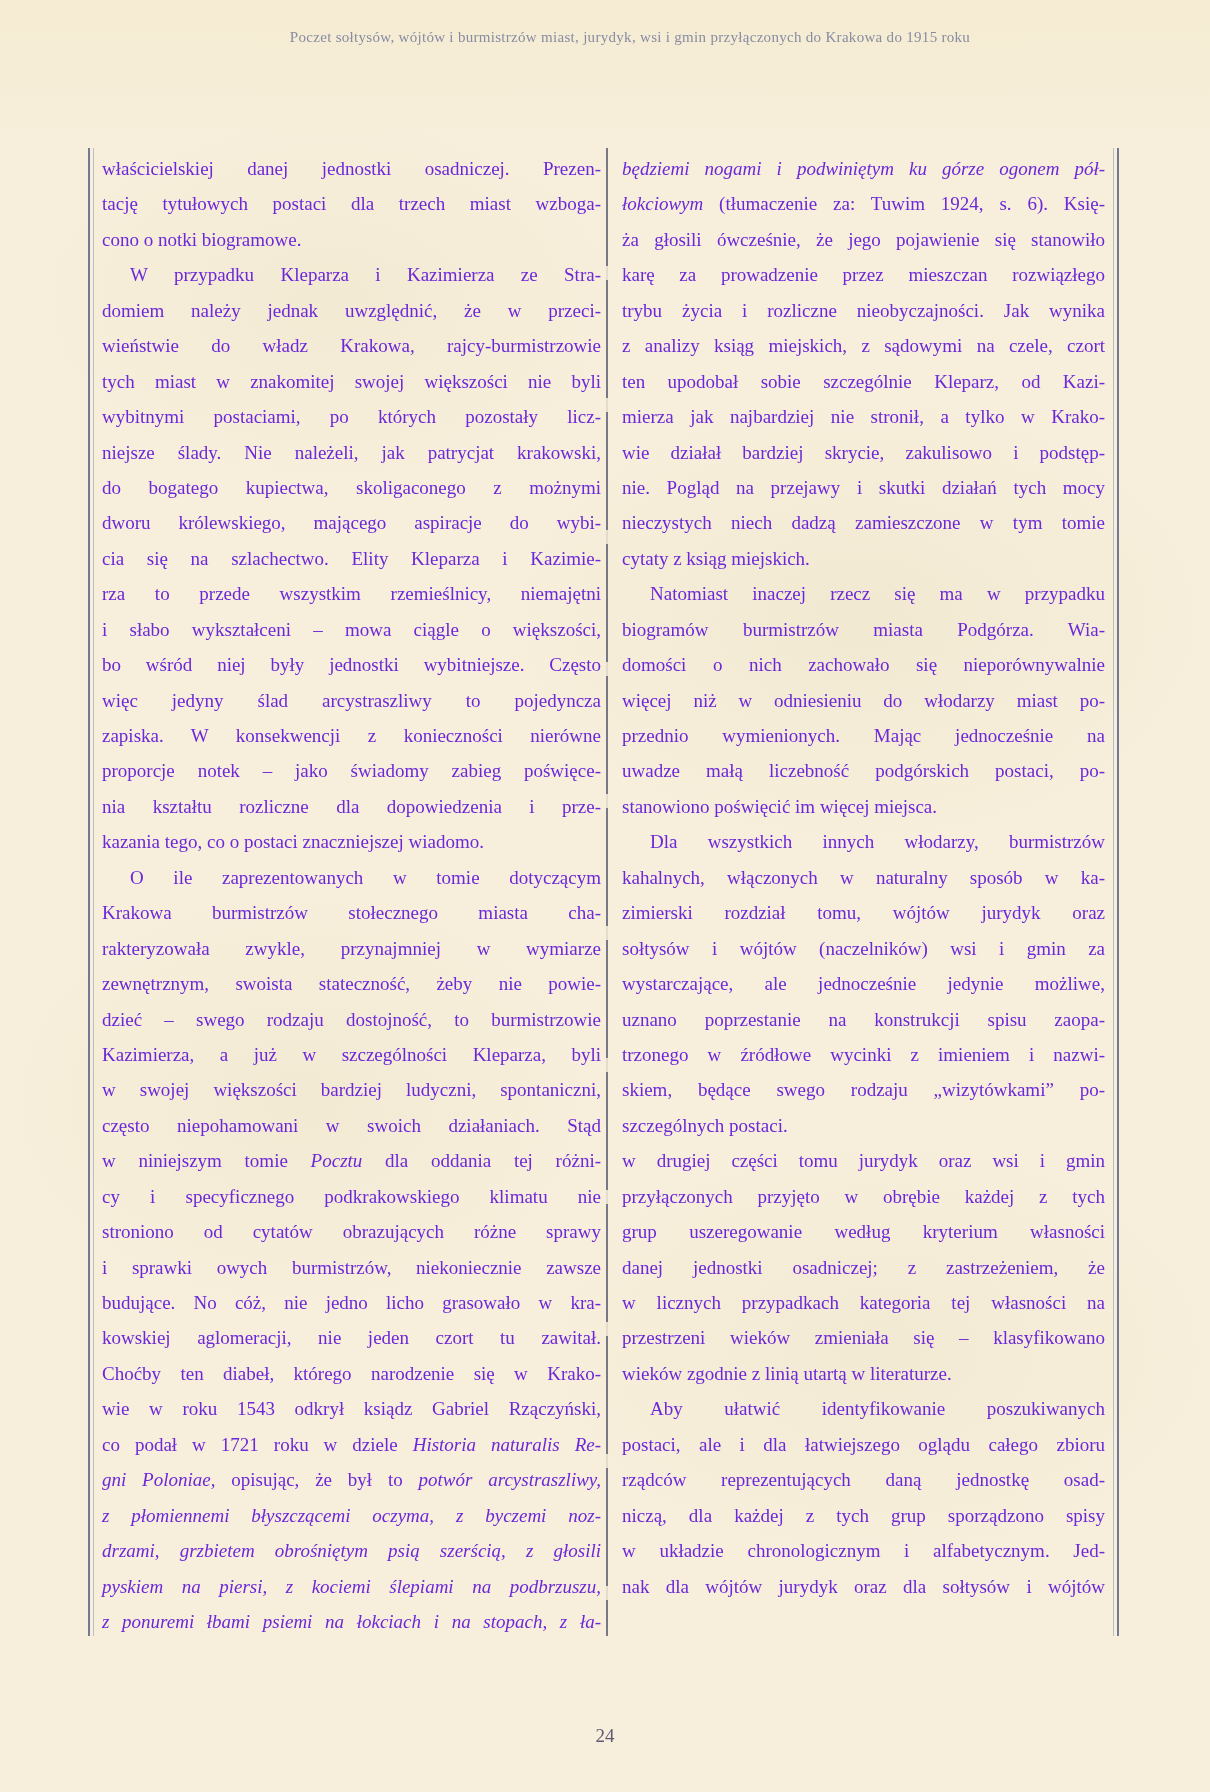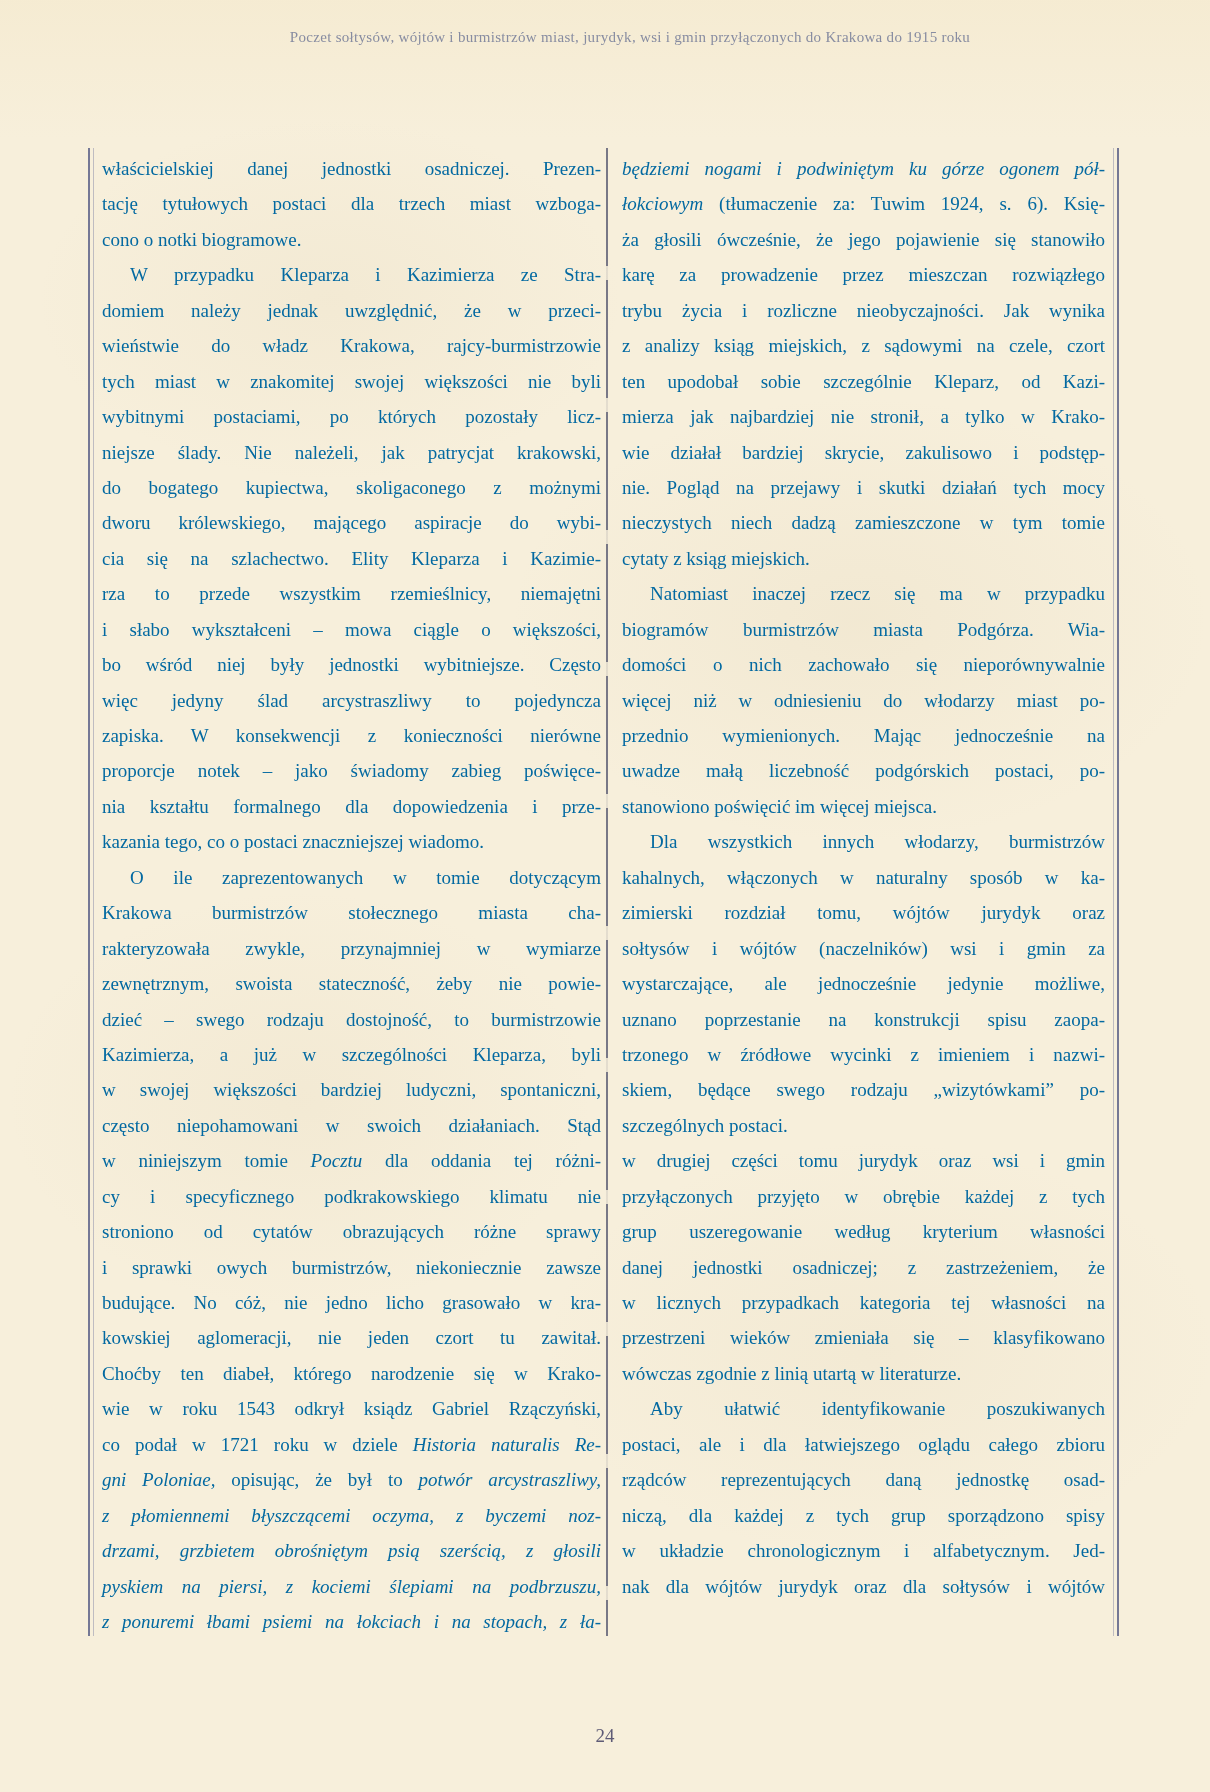--- a/index.html
+++ b/index.html
@@ -17,21 +17,21 @@
       radial-gradient(420px 300px at 300px 1100px, rgba(205,186,146,0.10), rgba(205,186,146,0) 70%),
       radial-gradient(480px 300px at 880px 1350px, rgba(205,186,146,0.10), rgba(205,186,146,0) 70%),
       linear-gradient(to bottom, rgba(240,224,184,0.25), rgba(240,224,184,0) 140px);
   }
   .running-header {
     position:absolute; top:29px; left:25px; width:1210px;
     text-align:center; font-size:15px; letter-spacing:0.3px;
     color:#878ca1;
   }
   .col {
-    position:absolute; top:151px; color:#0369a1; font-size:19px;
+    position:absolute; top:151px; color:#6d28d9; font-size:19px;
   }
   .col-left  { left:102px; width:499px; }
   .col-right { left:622px; width:483px; }
   .tline {
     height:35.45px; line-height:35.45px;
     text-align:justify; text-align-last:justify;
   }
   .tline.end    { text-align-last:left; }
   .tline.indent { text-indent:28px; }
   .tline i      { }
@@ -78,21 +78,21 @@
     <div class="tline"><span>niejsze ślady. Nie należeli, jak patrycjat krakowski,</span></div>
     <div class="tline"><span>do bogatego kupiectwa, skoligaconego z możnymi</span></div>
     <div class="tline"><span>dworu królewskiego, mającego aspiracje do wybi-</span></div>
     <div class="tline"><span>cia się na szlachectwo. Elity Kleparza i Kazimie-</span></div>
     <div class="tline"><span>rza to przede wszystkim rzemieślnicy, niemajętni</span></div>
     <div class="tline"><span>i słabo wykształceni – mowa ciągle o większości,</span></div>
     <div class="tline"><span>bo wśród niej były jednostki wybitniejsze. Często</span></div>
     <div class="tline"><span>więc jedyny ślad arcystraszliwy to pojedyncza</span></div>
     <div class="tline"><span>zapiska. W konsekwencji z konieczności nierówne</span></div>
     <div class="tline"><span>proporcje notek – jako świadomy zabieg poświęce-</span></div>
-    <div class="tline"><span>nia kształtu formalnego dla dopowiedzenia i prze-</span></div>
+    <div class="tline"><span>nia kształtu rozliczne dla dopowiedzenia i prze-</span></div>
     <div class="tline end"><span>kazania tego, co o postaci znaczniejszej wiadomo.</span></div>
     <div class="tline indent"><span>O ile zaprezentowanych w tomie dotyczącym</span></div>
     <div class="tline"><span>Krakowa burmistrzów stołecznego miasta cha-</span></div>
     <div class="tline"><span>rakteryzowała zwykle, przynajmniej w wymiarze</span></div>
     <div class="tline"><span>zewnętrznym, swoista stateczność, żeby nie powie-</span></div>
     <div class="tline"><span>dzieć – swego rodzaju dostojność, to burmistrzowie</span></div>
     <div class="tline"><span>Kazimierza, a już w szczególności Kleparza, byli</span></div>
     <div class="tline"><span>w swojej większości bardziej ludyczni, spontaniczni,</span></div>
     <div class="tline"><span>często niepohamowani w swoich działaniach. Stąd</span></div>
     <div class="tline"><span>w niniejszym tomie </span><i>Pocztu</i><span> dla oddania tej różni-</span></div>
@@ -138,21 +138,21 @@
     <div class="tline"><span>uznano poprzestanie na konstrukcji spisu zaopa-</span></div>
     <div class="tline"><span>trzonego w źródłowe wycinki z imieniem i nazwi-</span></div>
     <div class="tline"><span>skiem, będące swego rodzaju „wizytówkami” po-</span></div>
     <div class="tline end"><span>szczególnych postaci.</span></div>
     <div class="tline"><span>w drugiej części tomu jurydyk oraz wsi i gmin</span></div>
     <div class="tline"><span>przyłączonych przyjęto w obrębie każdej z tych</span></div>
     <div class="tline"><span>grup uszeregowanie według kryterium własności</span></div>
     <div class="tline"><span>danej jednostki osadniczej; z zastrzeżeniem, że</span></div>
     <div class="tline"><span>w licznych przypadkach kategoria tej własności na</span></div>
     <div class="tline"><span>przestrzeni wieków zmieniała się – klasyfikowano</span></div>
-    <div class="tline end"><span>wówczas zgodnie z linią utartą w literaturze.</span></div>
+    <div class="tline end"><span>wieków zgodnie z linią utartą w literaturze.</span></div>
     <div class="tline indent"><span>Aby ułatwić identyfikowanie poszukiwanych</span></div>
     <div class="tline"><span>postaci, ale i dla łatwiejszego oglądu całego zbioru</span></div>
     <div class="tline"><span>rządców reprezentujących daną jednostkę osad-</span></div>
     <div class="tline"><span>niczą, dla każdej z tych grup sporządzono spisy</span></div>
     <div class="tline"><span>w układzie chronologicznym i alfabetycznym. Jed-</span></div>
     <div class="tline"><span>nak dla wójtów jurydyk oraz dla sołtysów i wójtów</span></div>
   </div>
 
 <div class="page-number">24</div>
 

